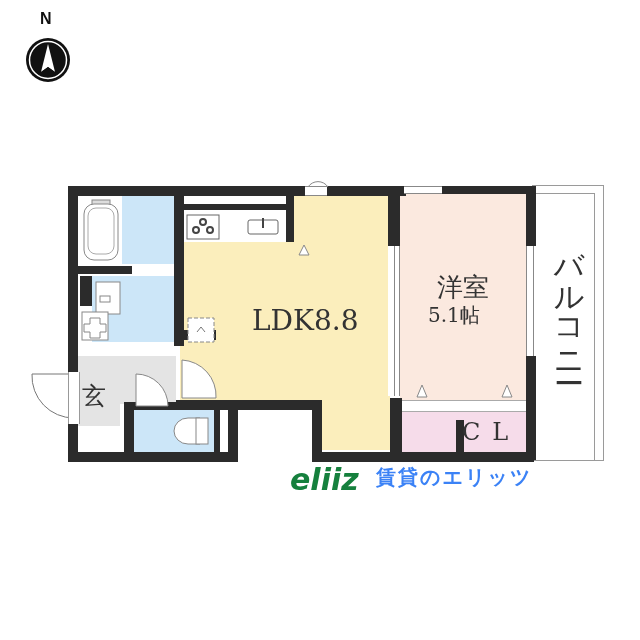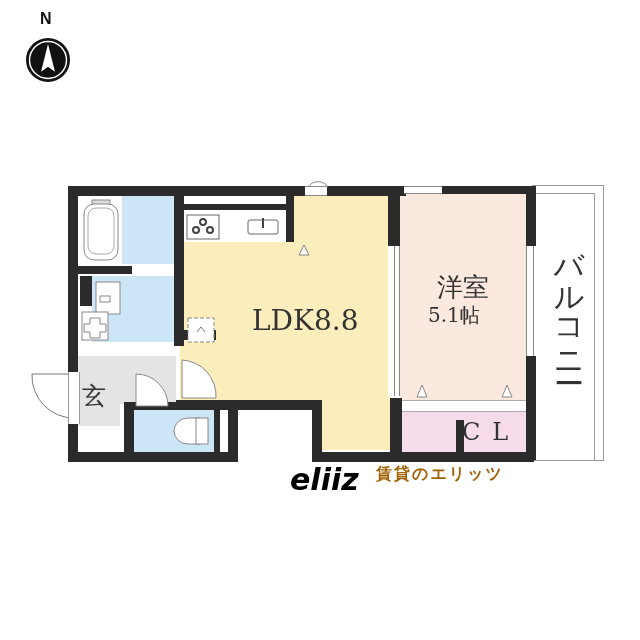--- a/index.html
+++ b/index.html
@@ -127,14 +127,14 @@
   </svg>
 <svg class="abs" style="left:501px;top:384px;" width="12" height="14">
     <polygon points="6,1 11,13 1,13" fill="#fff" stroke="#888"></polygon>
   </svg>
 
 <div class="label" style="left:238px;top:304px;font-size:28px;margin-left:14px;">LDK8.8</div>
 <div class="label" style="left:437px;top:270px;font-size:26px;">洋室</div>
 <div class="label" style="left:428px;top:302px;font-size:20px;">5.1帖</div>
 <div class="label" style="left:462px;top:418px;font-size:24px;letter-spacing:12px;">CL</div>
 
-<div class="abs" style="left:290px;top:462px;font-family:'DejaVu Sans',sans-serif;font-style:italic;font-weight:bold;font-size:30px;color:#000000;">eliiz</div>
-<div class="abs" style="left:376px;top:464px;font-family:'DejaVu Sans',sans-serif;font-weight:bold;font-size:16px;color:#a16207;letter-spacing:2px;">賃貸のエリッツ</div>
+<div class="abs" style="left:290px;top:462px;font-family:'DejaVu Sans',sans-serif;font-style:italic;font-weight:bold;font-size:30px;color:#15803d;">eliiz</div>
+<div class="abs" style="left:376px;top:464px;font-family:'DejaVu Sans',sans-serif;font-weight:bold;font-size:20px;color:#3b82f6;letter-spacing:2px;">賃貸のエリッツ</div>
 
 </body></html>

